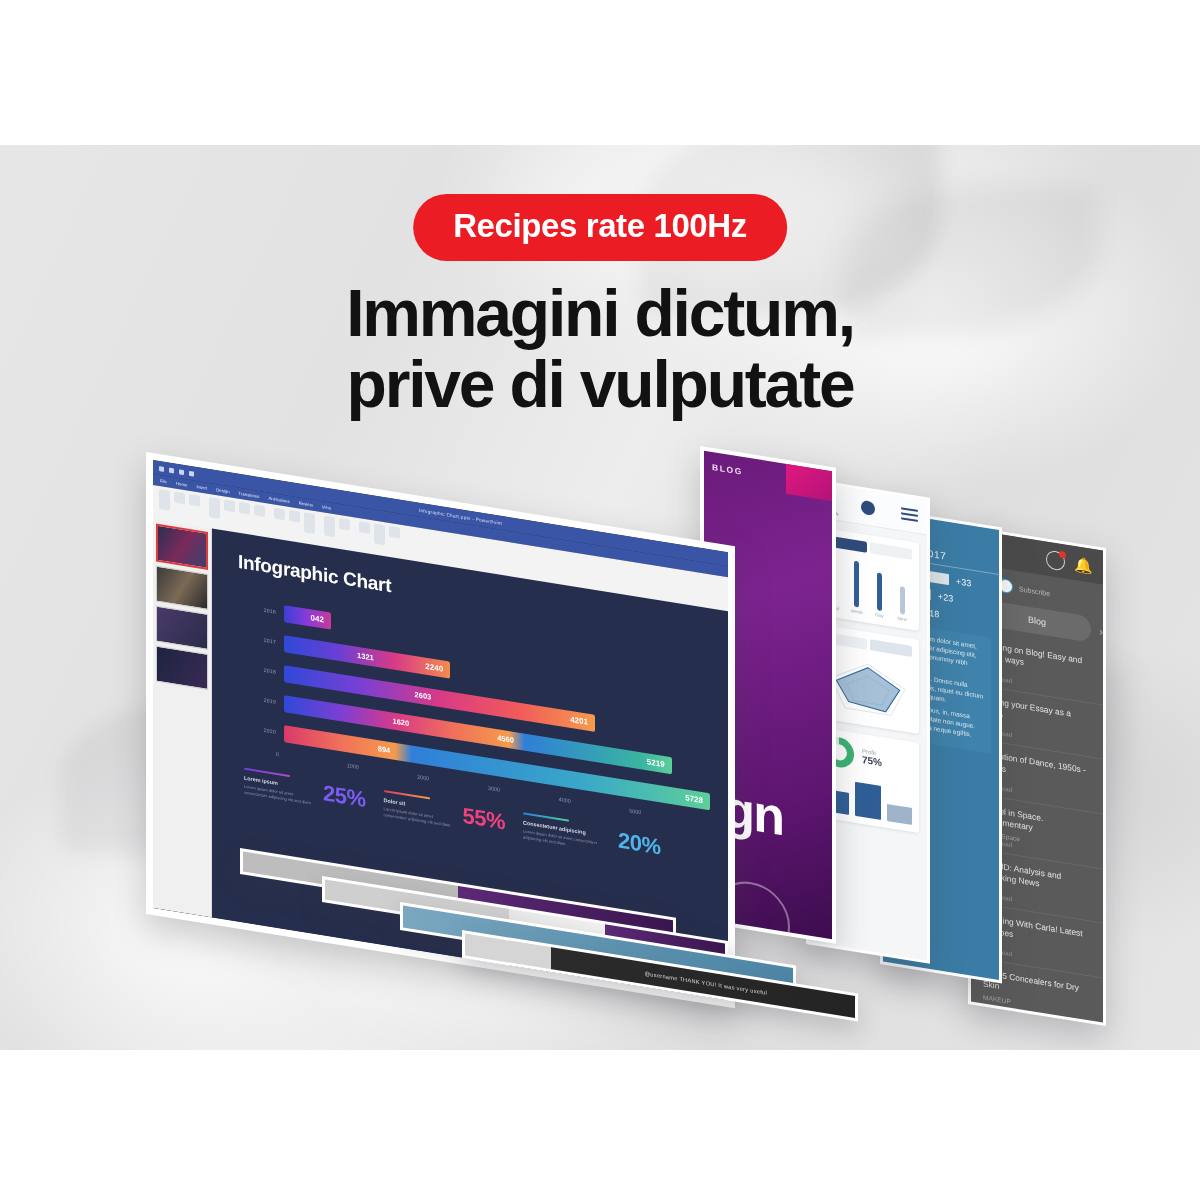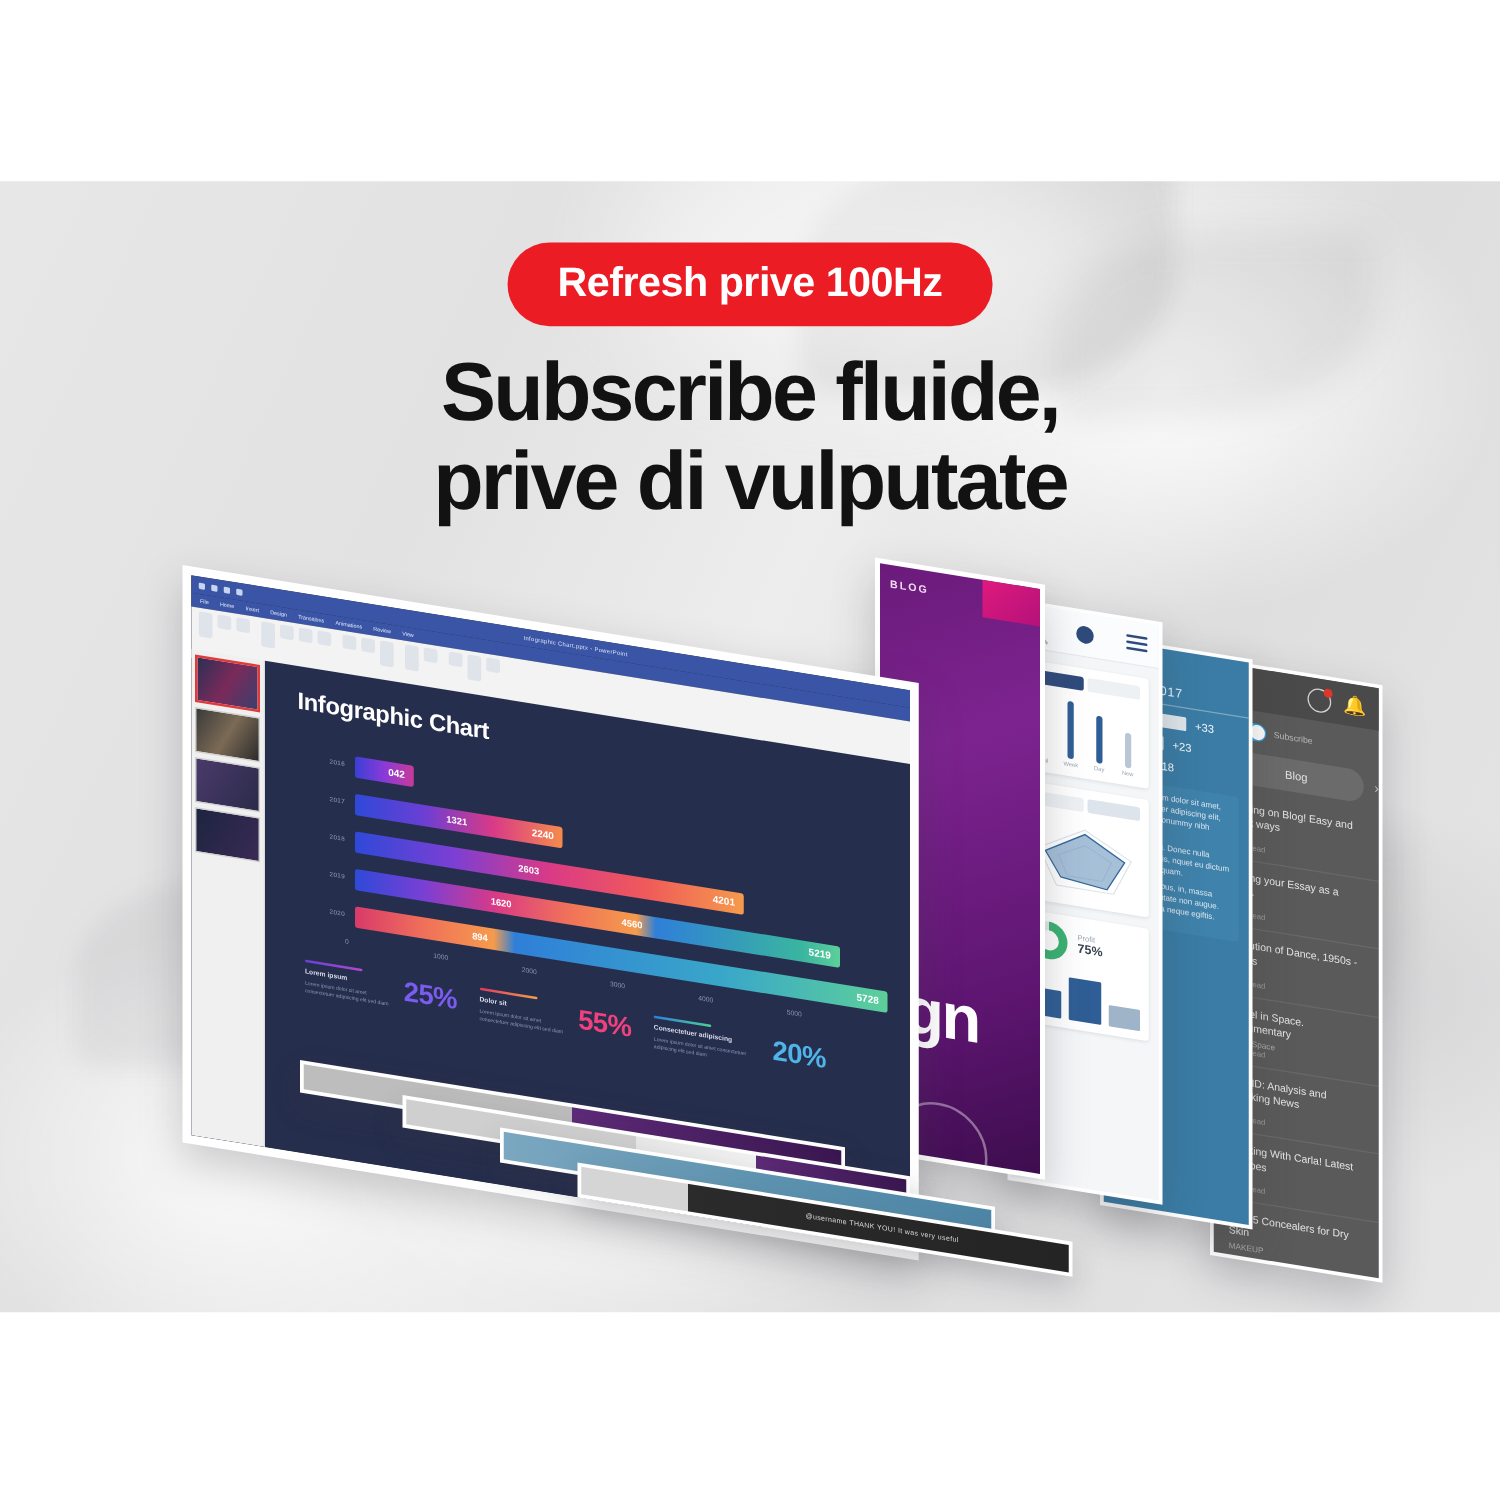--- a/index.html
+++ b/index.html
@@ -181,23 +181,23 @@
 
   <div class="bg-photo">
     <div class="leaf" style="left:640px;top:-20px;width:300px;height:190px;"></div>
     <div class="leaf2" style="left:840px;top:40px;width:260px;height:150px;"></div>
     <div class="leaf" style="left:60px;top:560px;width:230px;height:150px;opacity:.7;"></div>
     <div class="leaf2" style="left:880px;top:520px;width:250px;height:170px;opacity:.8;"></div>
     <div class="glow" style="left:300px;top:600px;width:420px;height:260px;"></div>
     <div class="glow" style="left:500px;top:-40px;width:380px;height:200px;opacity:.6;"></div>
   </div>
 
-  <div class="badge">Refresh prive 100Hz</div>
+  <div class="badge">Recipes rate 100Hz</div>
   <div class="headline">
-    <div>Subscribe fluide,</div>
+    <div>Immagini dictum,</div>
     <div>prive di vulputate</div>
   </div>
 
   <div class="stack">
 
     <div class="win w-blog">
       <div class="blog-inner">
         <div class="blog-top">
           <div class="c-ic dot"></div>
           <div class="bell-g">🔔</div>

